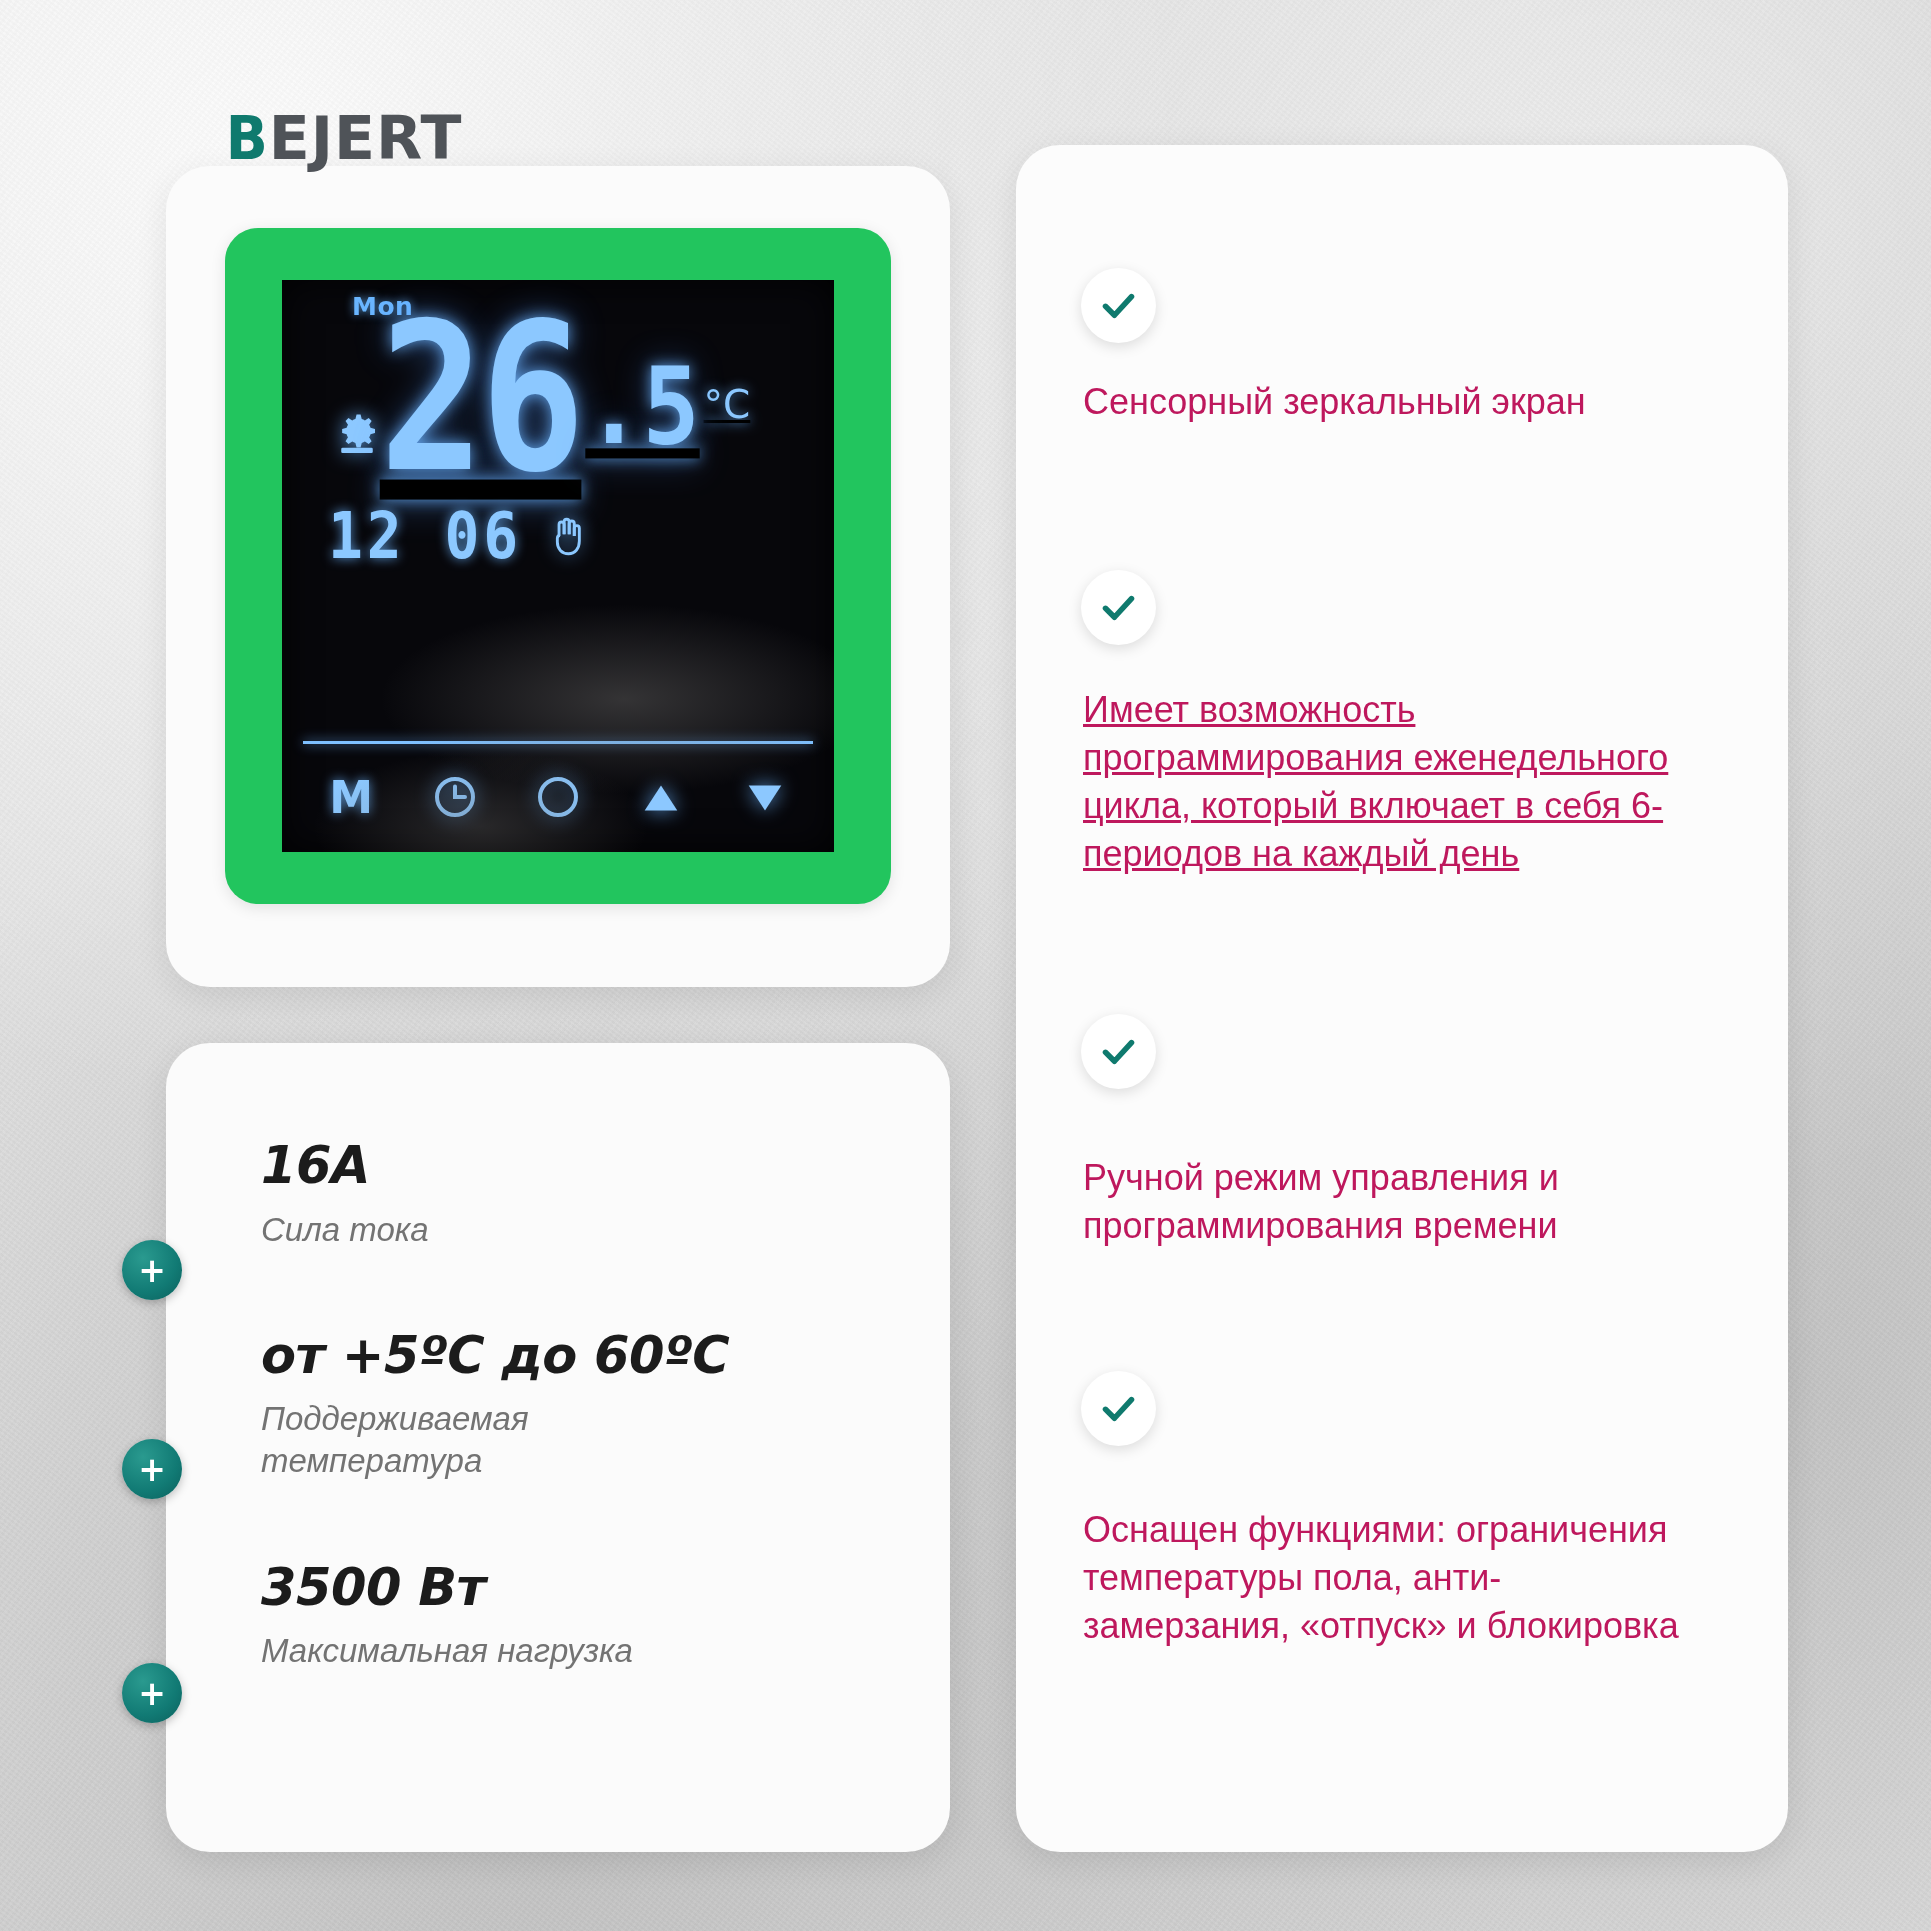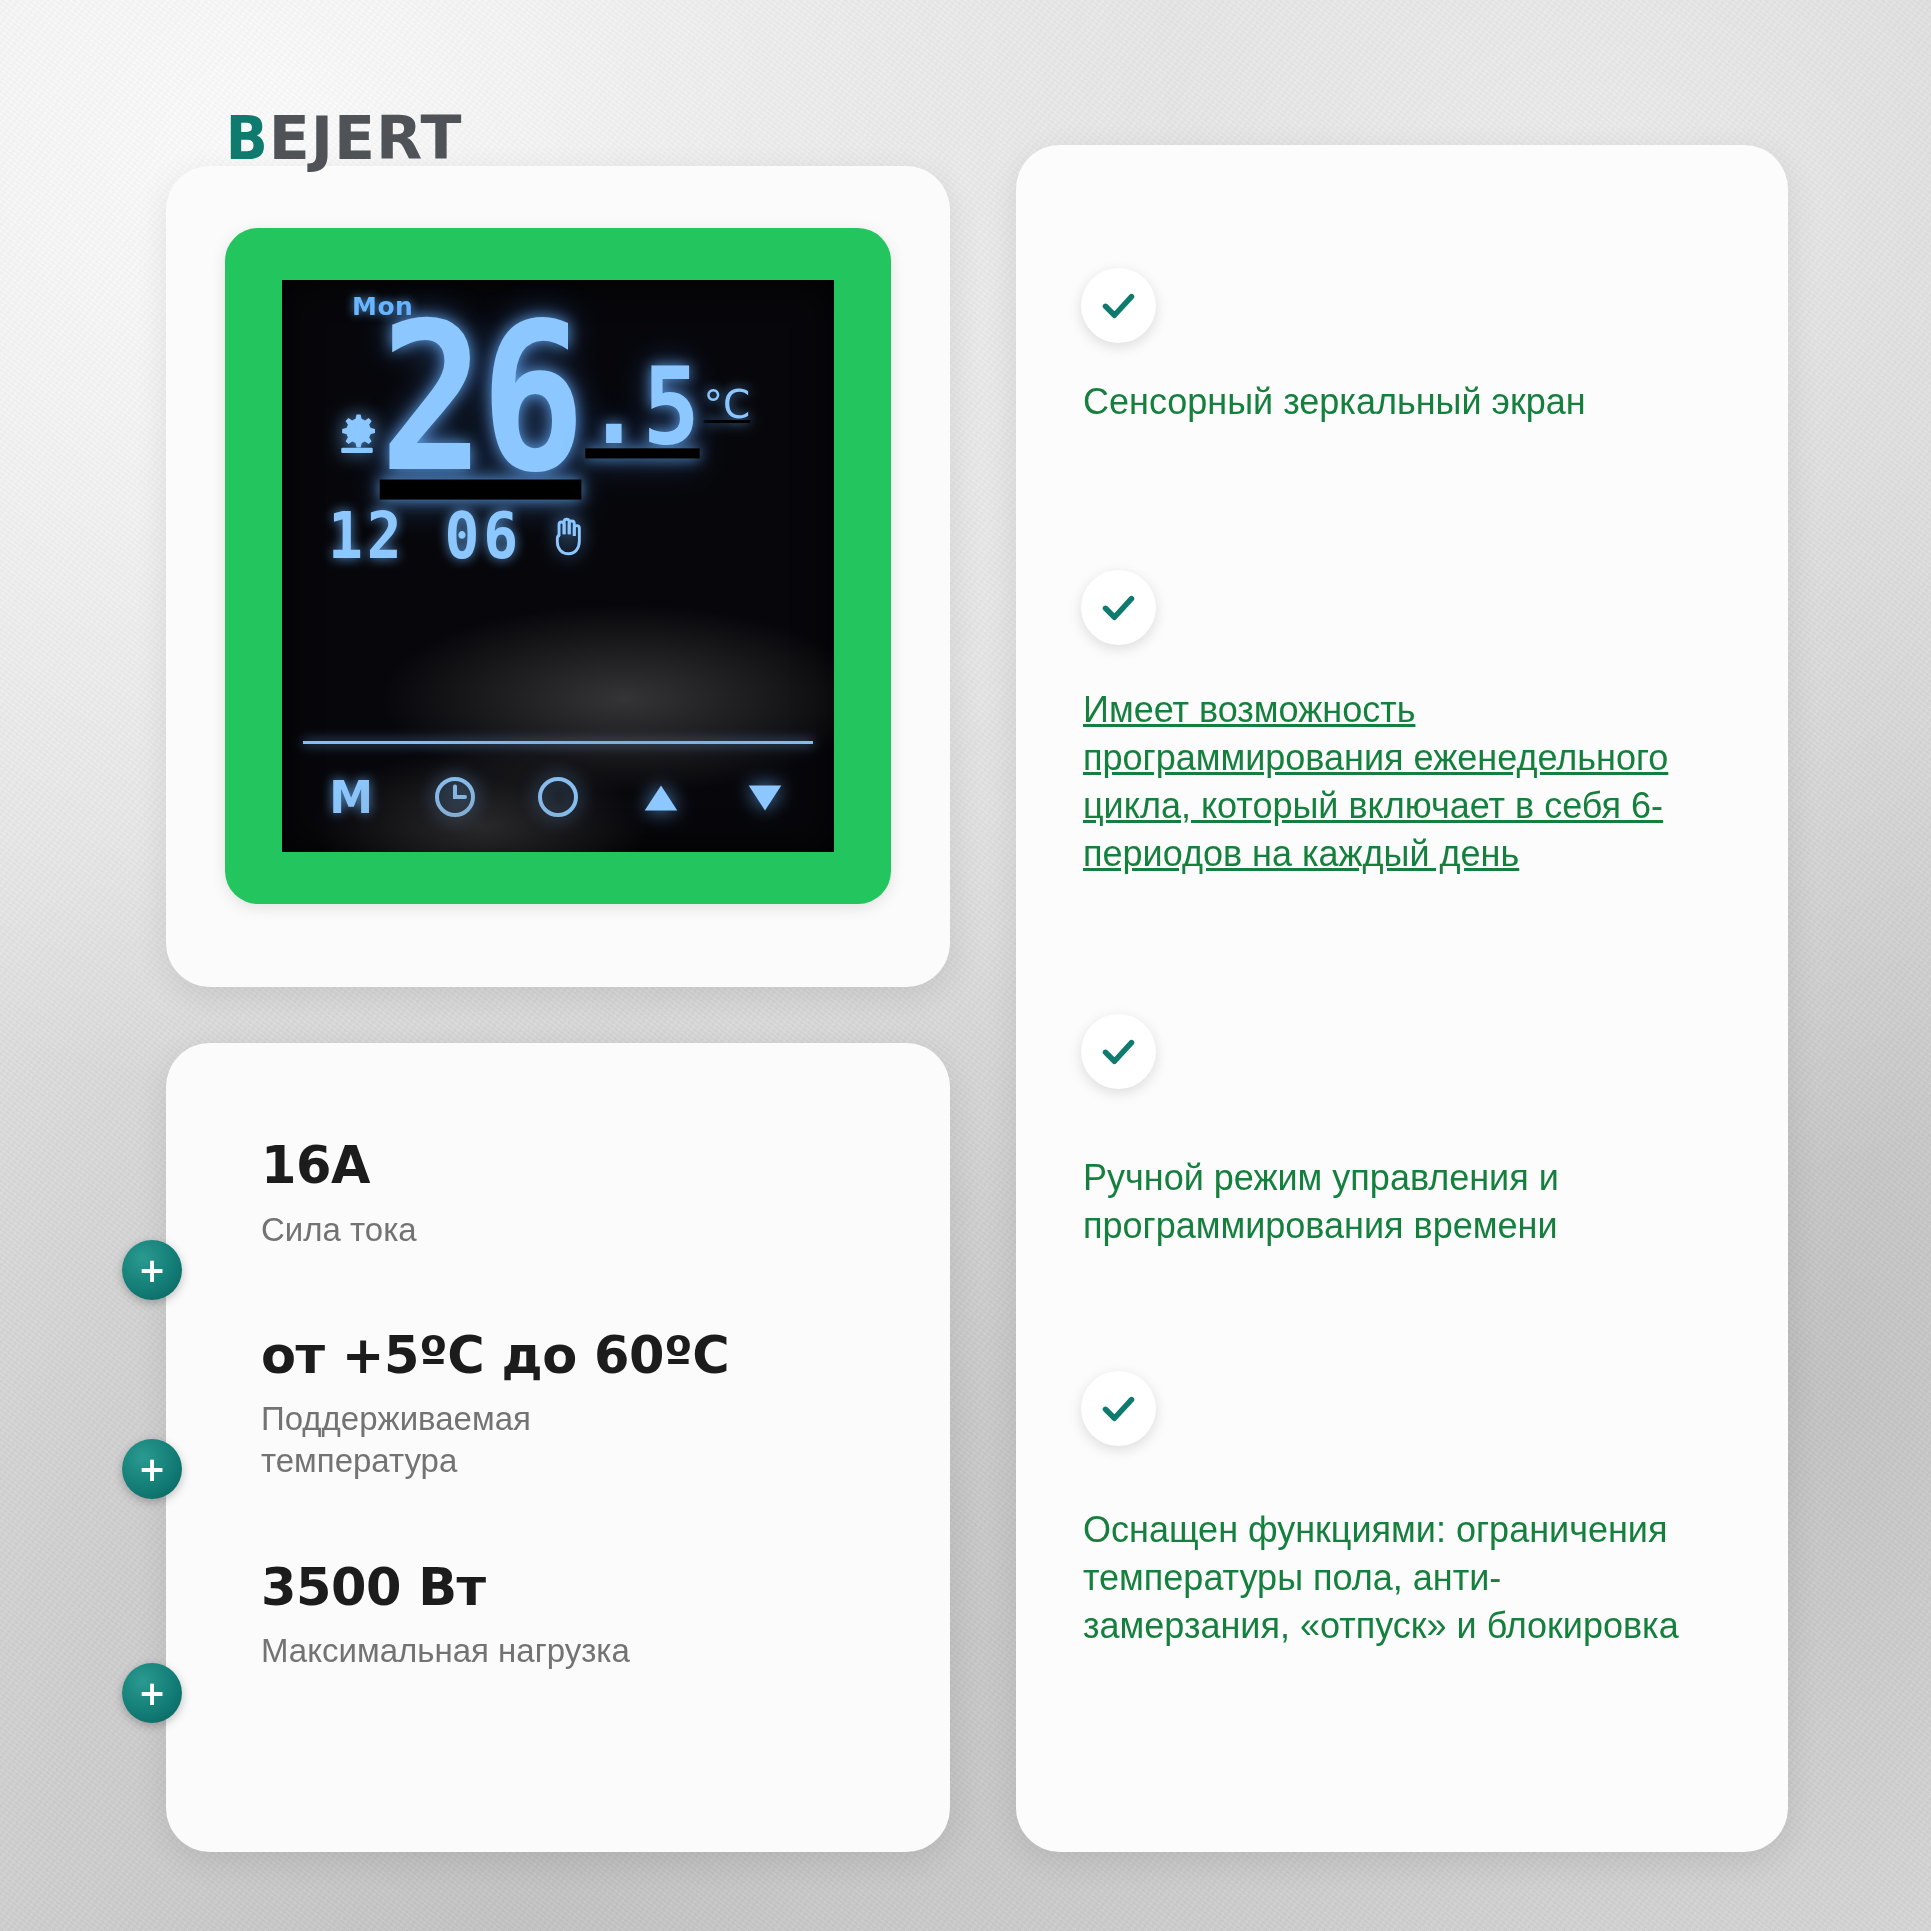--- a/index.html
+++ b/index.html
@@ -58,20 +58,21 @@
     display: flex;
     align-items: center;
     justify-content: center;
   }
 
   #specs-card {
     left: 166px;
     top: 1043px;
     width: 784px;
     height: 809px;
+    font-style: italic;
   }
 
   #features-card {
     left: 1016px;
     top: 145px;
     width: 772px;
     height: 1707px;
     background: #fcfcfc;
   }
 
@@ -312,21 +313,21 @@
     align-items: center;
     justify-content: center;
   }
   .check-badge svg { width: 39px; height: 39px; color: #0f7a6e; }
 
   .feature-text {
     position: absolute;
     font-family: "Liberation Sans", sans-serif;
     font-size: 36px;
     line-height: 1.33;
-    color: #15803d;
+    color: #be185d;
     width: 599px;
   }
 
   #check-1 { left: 1081px; top: 268px; }
   #feat-1  { left: 1083px; top: 378px; }
 
   #check-2 { left: 1081px; top: 570px; }
   #feat-2  { left: 1083px; top: 686px; text-decoration: underline; }
 
   #check-3 { left: 1081px; top: 1014px; }

